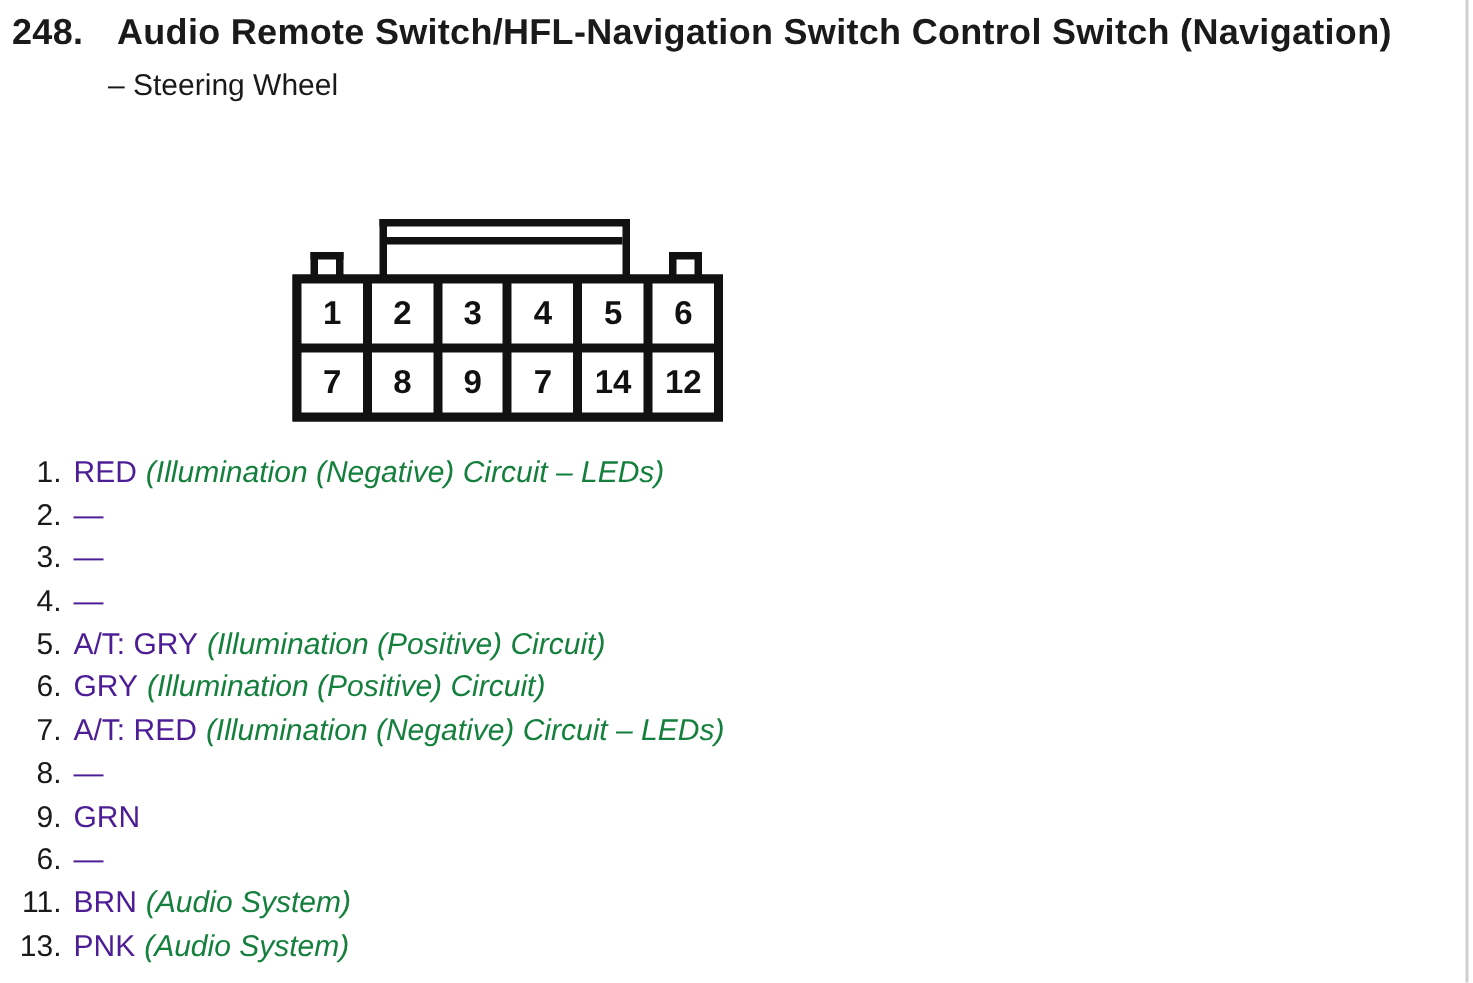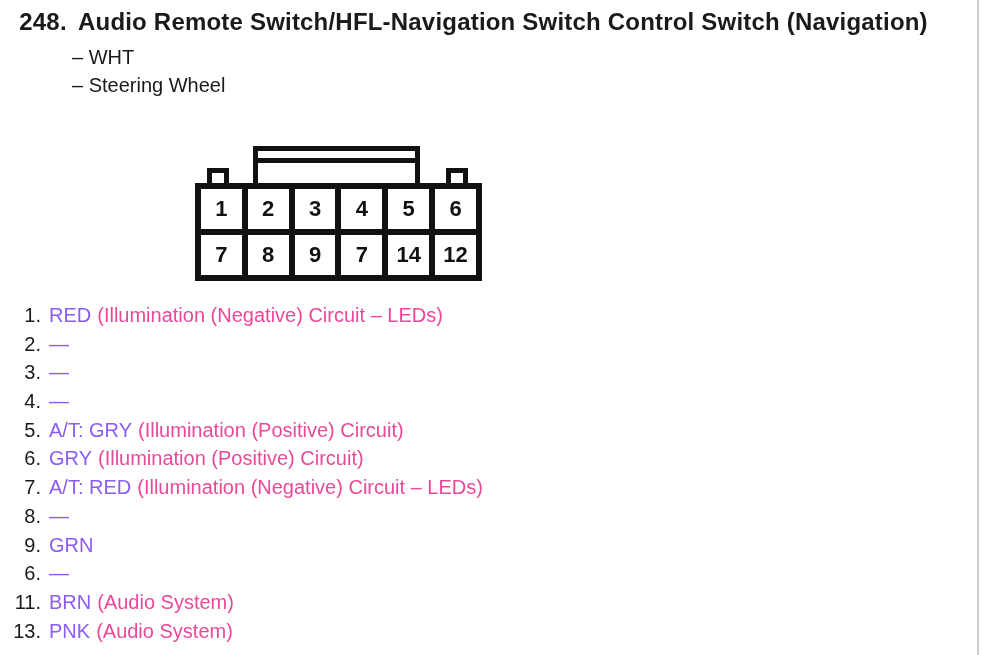--- a/index.html
+++ b/index.html
@@ -12,21 +12,21 @@
     overflow: hidden;
   }
 
   
   .title-row {
     position: absolute; top: 9px; left: 8px; right: 10px;
     display: flex;
     font-weight: 700; font-size: 24px; line-height: 26px;
     letter-spacing: 0.2px;
   }
-  .title-num { width: 70px; flex: 0 0 70px; text-align: center; }
+  .title-num { width: 70px; flex: 0 0 70px; }
   .title-text { flex: 1; }
 
   .subtitle { position: absolute; left: 72px; top: 43px; font-size: 20px; }
   .sub-line { height: 28.5px; display: flex; align-items: center; white-space: pre; }
 
   
   .connector { position: absolute; left: 195px; top: 146px; width: 287px; height: 135px; }
   .latch {
     position: absolute; left: 58px; top: 0; width: 167px; height: 38px;
     border: 5px solid #111; border-bottom: none; background: #fff;
@@ -51,39 +51,38 @@
   .cell {
     background: #fff; color: #111;
     display: flex; align-items: center; justify-content: center;
     font-weight: 700; font-size: 22px;
   }
 
   
   .pin-list { position: absolute; left: 10px; top: 304px; font-size: 20px; }
   .pin-row { display: flex; align-items: baseline; height: 28.7px; }
   .pin-num { flex: 0 0 31px; width: 31px; text-align: right; margin-right: 8px; }
-  .pin-color { color: #8b5cf6; white-space: pre; }
-  .pin-desc { color: #ec4899; margin-left: 6px; white-space: pre; }
+  .pin-color { color: #4c1d95; white-space: pre; }
+  .pin-desc { color: #15803d; margin-left: 6px; white-space: pre; font-style: italic; }
   .pin-desc:empty { margin-left: 0; }
 
   
   .edge-line { position: absolute; right: 3px; top: 0; bottom: 0; width: 2px; background: #cfcfcf; }
 </style>
 </head>
 <body>
 
 <div class="page">
 
   <div class="title-row">
     <span class="title-num">248.</span>
     <span class="title-text">Audio Remote Switch/HFL-Navigation Switch Control Switch (Navigation)</span>
   </div>
 
   <div class="subtitle">
-    <div class="sub-line">– WHT</div>
     <div class="sub-line">– Steering Wheel</div>
   </div>
 
   <div class="connector">
     <div class="latch">
       <div class="latch-line"></div>
     </div>
     <div class="notch notch-left"></div>
     <div class="notch notch-right"></div>
     <div class="body-grid">

